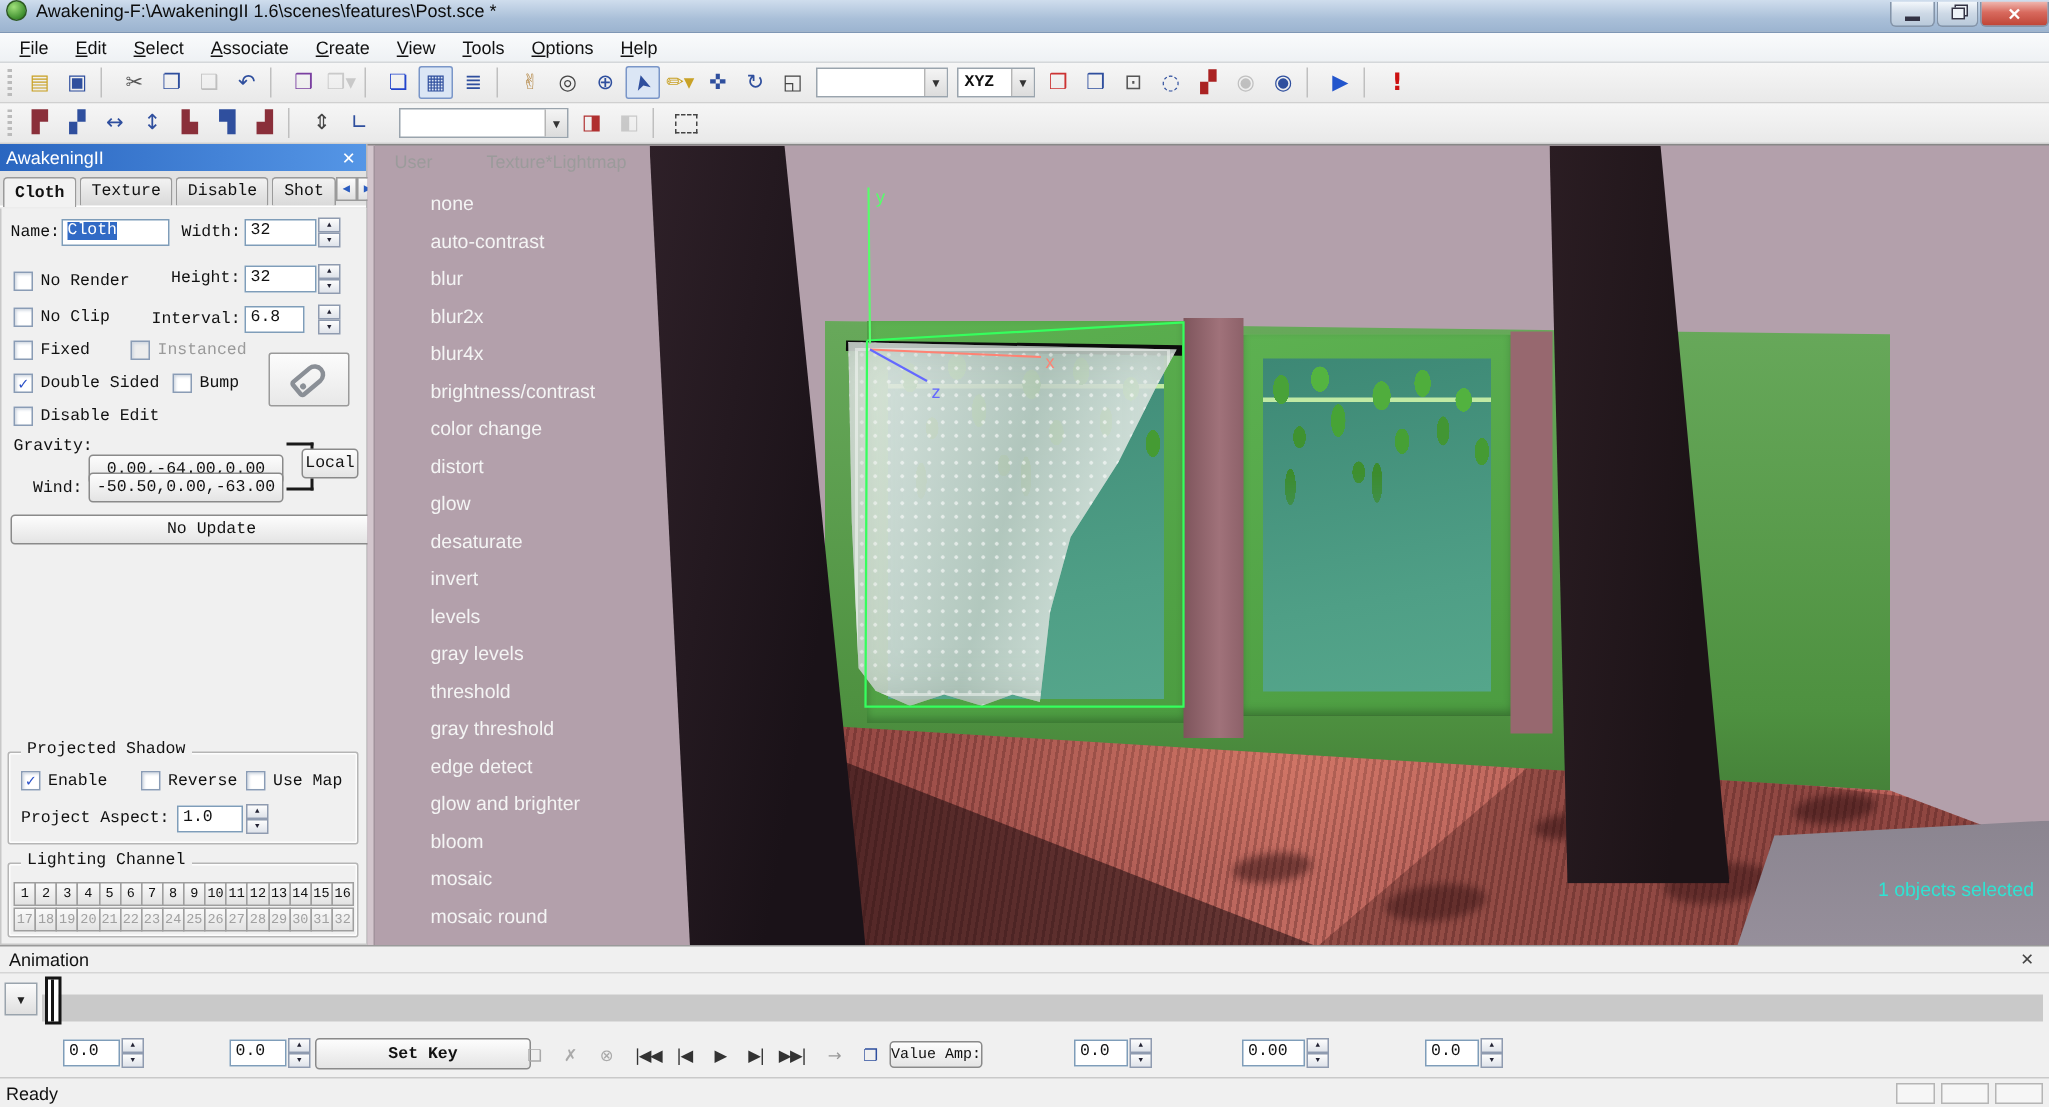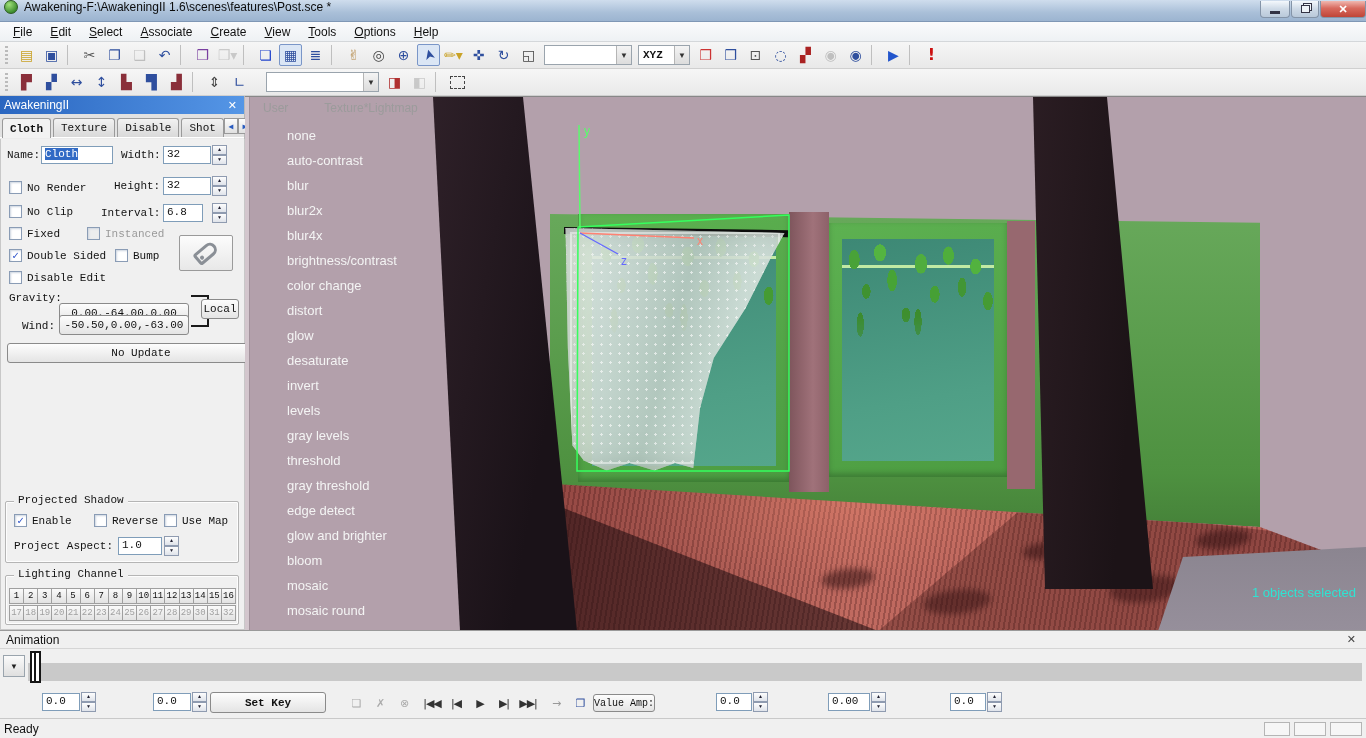--- a/index.html
+++ b/index.html
@@ -181,21 +181,21 @@
   .anim-tl { position:relative; height:40px; }
   .anim-dd { position:absolute; left:3px; top:6px; width:22px; height:22px; border:1px solid #9aa4ad;
     background:linear-gradient(#fbfbfb,#dfdfdf); display:flex; align-items:center; justify-content:center; font-size:8px; color:#222; }
   .tl-track { position:absolute; left:28px; top:14px; right:4px; height:18px; background:#c9c9c9; }
   .tl-handle { position:absolute; left:30px; top:2px; width:11px; height:32px; border:2px solid #151515;
     background:linear-gradient(90deg,#fff 0 2px,#151515 2px 4px,#fff 4px); }
   .anim-ctrl { position:relative; height:28px; font-family:"Liberation Mono",monospace; font-size:11px; }
   .anim-ctrl .lbl { top:8px;margin-top:36px; }
   .anim-ctrl .inp { top:4px; }
   .anim-ctrl .spin { top:3px; }
-  .setkey { left:210px; top:3px; width:116px; height:21px; font-weight:bold; }
+  .setkey { left:210px; top:3px; width:144px; height:21px; font-weight:bold; }
   .valueamp { left:593px; top:5px; width:62px; height:18px; font-size:10px; }
   .aicons { position:absolute; top:4px; display:flex; }
   .aicons .tbtn { width:22px; height:20px; }
   .aicons .glyph { font-size:11px; letter-spacing:-1px; }
 
   
   .statusbar { position:absolute; left:0; top:718px; width:1366px; height:20px; background:#f0f0f0; border-top:1px solid #c9c9c9;
     display:flex; align-items:center; padding:0 4px; font-size:12px; }
   .sb-boxes { margin-left:auto; display:flex; gap:4px; }
   .sb-box { height:14px; border:1px solid #b5b5b5; background:#f6f6f6; }

